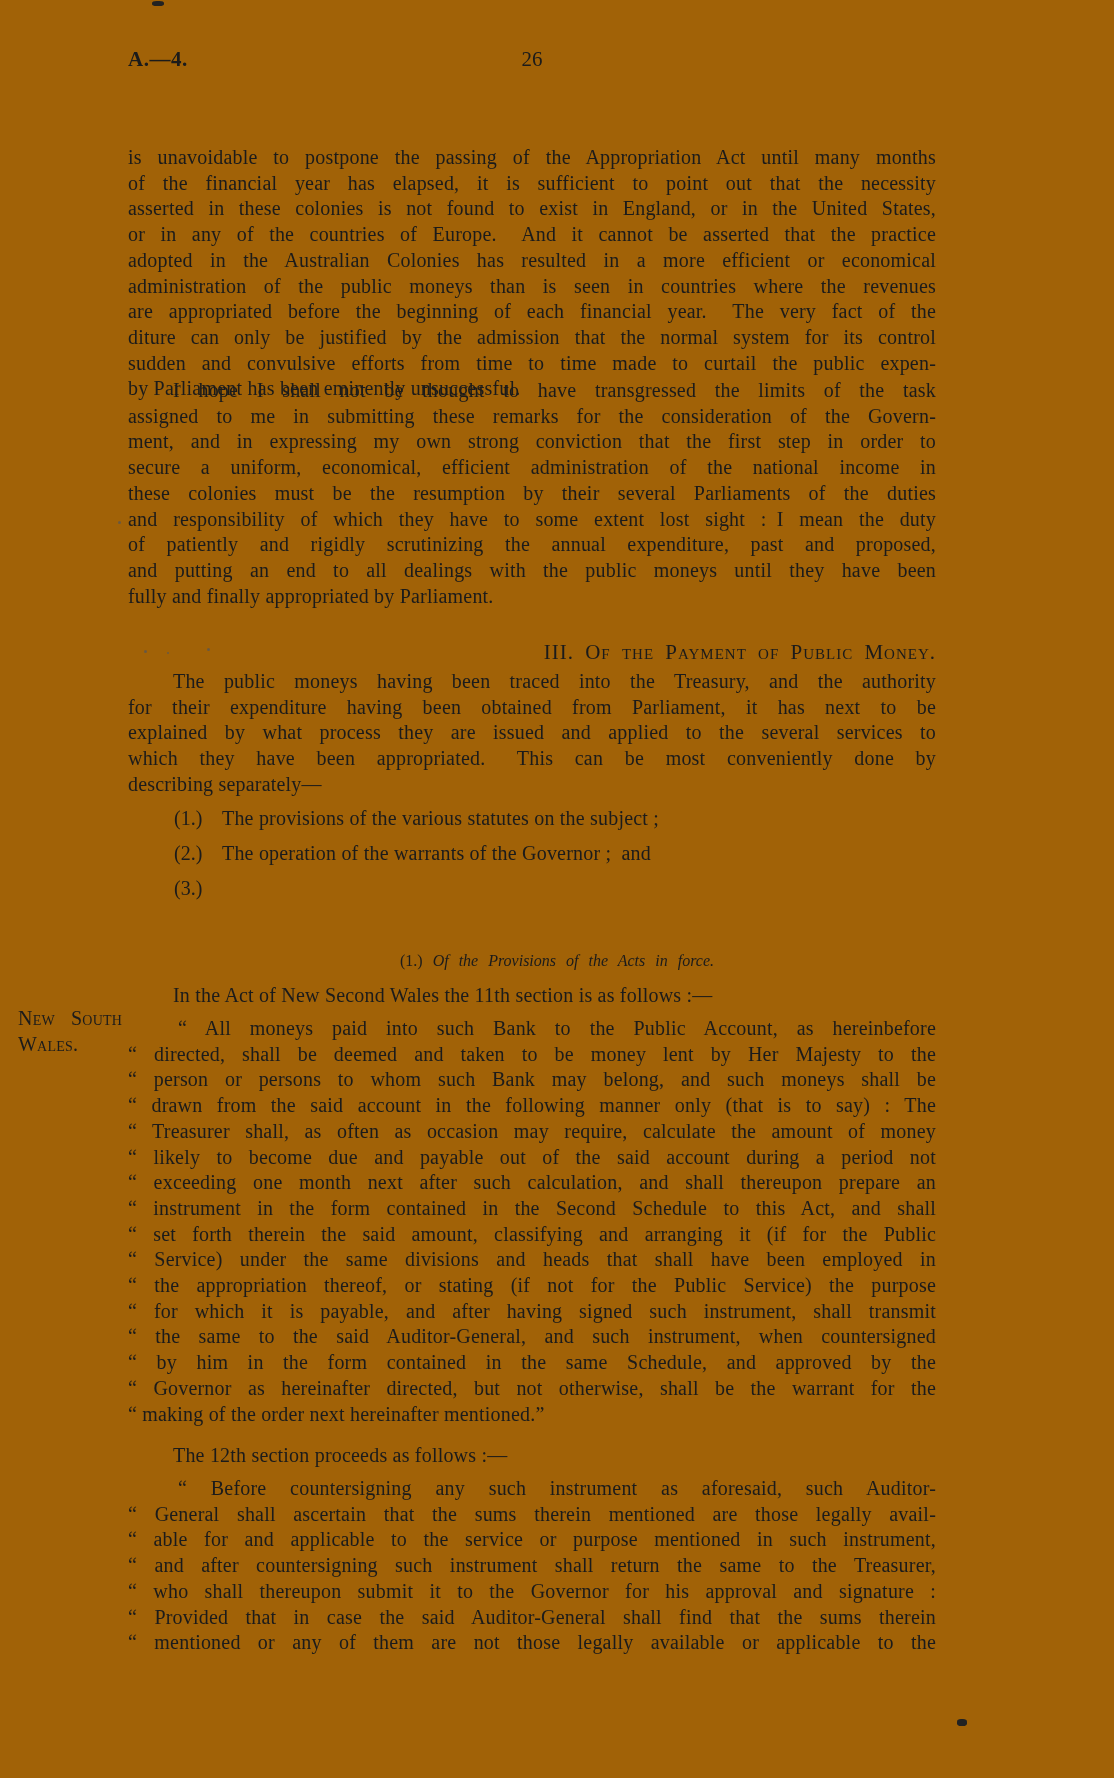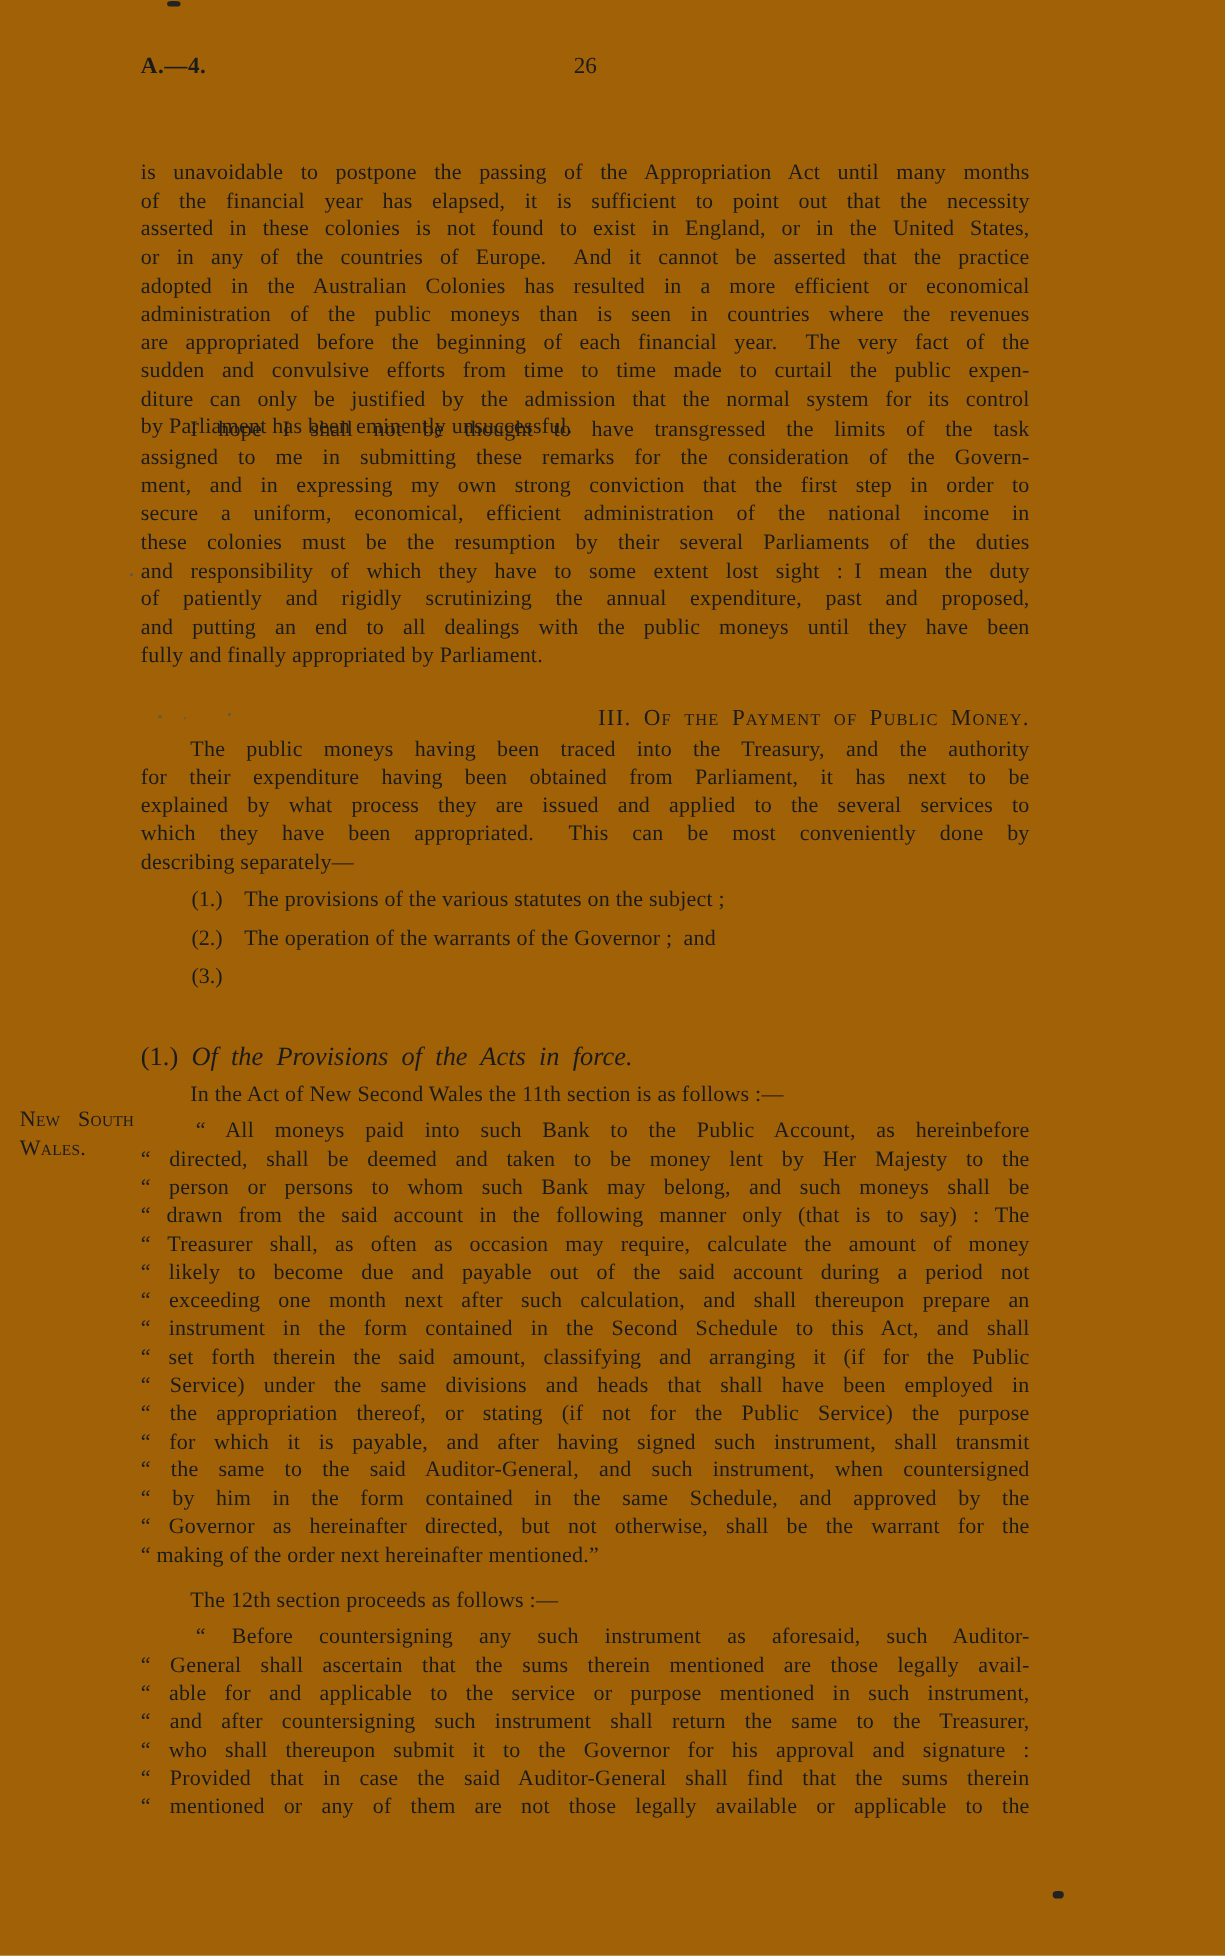--- a/index.html
+++ b/index.html
@@ -26,21 +26,21 @@
   .hdr{position:absolute;top:46px;font-size:21px;line-height:26px;}
   .hdr-ref{left:128px;font-weight:600;letter-spacing:0.5px;}
   .hdr-page{left:128px;width:808px;text-align:center;}
   .sec-heading{
     position:absolute;left:128px;width:808px;top:639px;
     font-size:21px;line-height:26px;text-align:right;
     font-variant:small-caps;letter-spacing:1px;word-spacing:5px;
   }
   .subsec-heading{
     position:absolute;left:128px;width:586px;top:948px;
-    font-size:24px;line-height:26px;text-align:left;word-spacing:6px;
+    font-size:16px;line-height:26px;text-align:right;word-spacing:6px;
   }
   .subsec-heading .title{font-style:italic;}
   .list .li-row{display:flex;margin-bottom:9.5px;}
   .li-num{flex:0 0 48px;margin-left:46px;font-size:20px;line-height:25.7px;}
   .li-text{flex:1;}
   .margin-note{
     position:absolute;left:18px;top:986px;width:104px;
     font-size:14.5px;line-height:21px;text-align:center;
     font-variant:small-caps;letter-spacing:0.5px;margin-top:20px;
   }
@@ -63,22 +63,22 @@
   <div class="dot" style="left:118px;top:521px;width:3px;height:3px;"></div>
 
   <div class="col" style="top:101px;margin-top:44px;">
       <div class="line">is unavoidable to postpone the passing of the Appropriation Act until many months</div>
       <div class="line">of the financial year has elapsed, it is sufficient to point out that the necessity</div>
       <div class="line">asserted in these colonies is not found to exist in England, or in the United States,</div>
       <div class="line">or in any of the countries of Europe.  And it cannot be asserted that the practice</div>
       <div class="line">adopted in the Australian Colonies has resulted in a more efficient or economical</div>
       <div class="line">administration of the public moneys than is seen in countries where the revenues</div>
       <div class="line">are appropriated before the beginning of each financial year.  The very fact of the</div>
+      <div class="line">diture can only be justified by the admission that the normal system for its control</div>
       <div class="line">sudden and convulsive efforts from time to time made to curtail the public expen-</div>
-      <div class="line">diture can only be justified by the admission that the normal system for its control</div>
       <div class="line last">by Parliament has been eminently unsuccessful.</div>
     </div>
 
   <div class="col indent-45" style="top:378px;">
       <div class="line">I hope I shall not be thought to have transgressed the limits of the task</div>
       <div class="line">assigned to me in submitting these remarks for the consideration of the Govern-</div>
       <div class="line">ment, and in expressing my own strong conviction that the first step in order to</div>
       <div class="line">secure a uniform, economical, efficient administration of the national income in</div>
       <div class="line">these colonies must be the resumption by their several Parliaments of the duties</div>
       <div class="line">and responsibility of which they have to some extent lost sight : I mean the duty</div>

